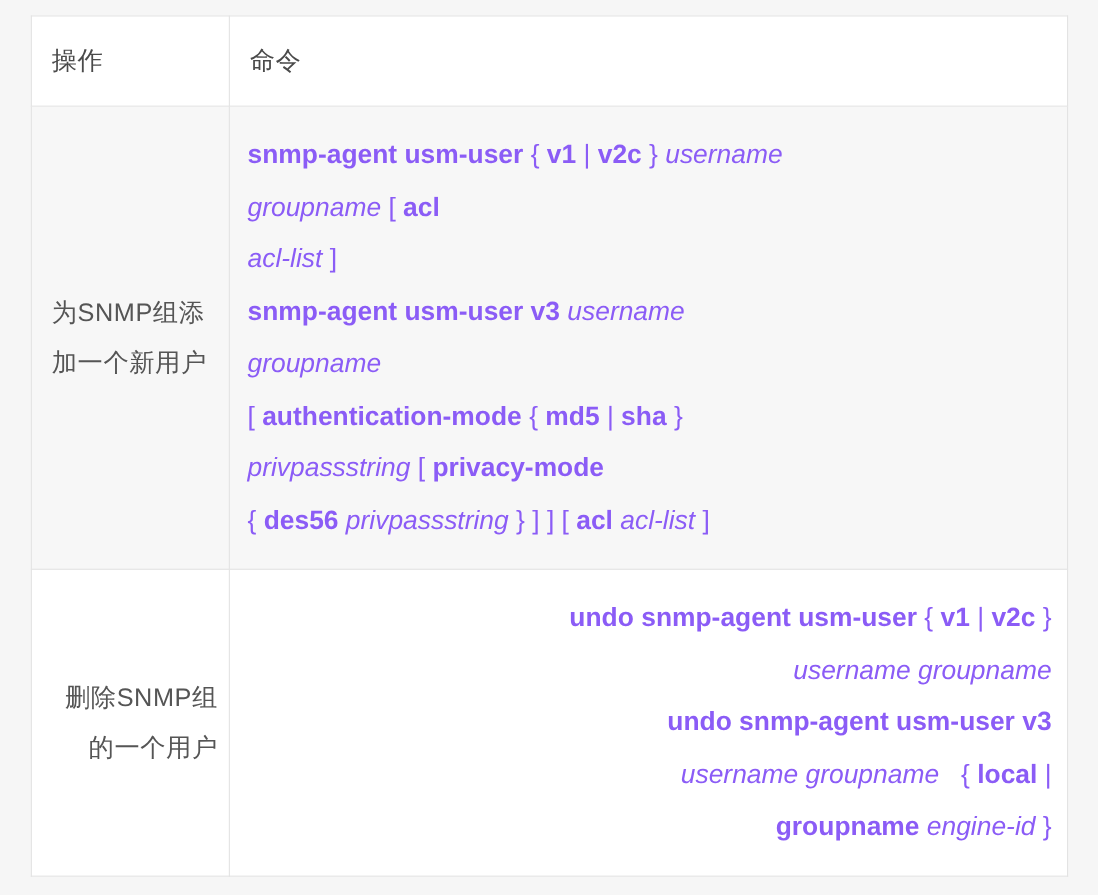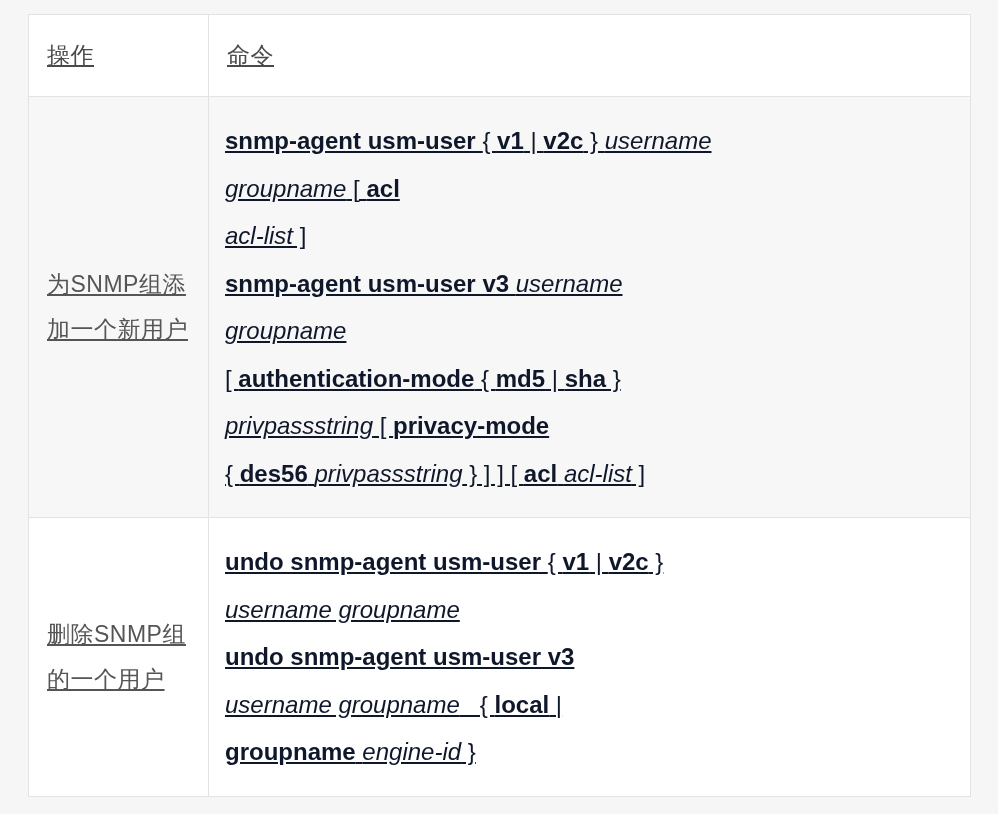--- a/index.html
+++ b/index.html
@@ -36,55 +36,55 @@
   }
 
   .cmd-table col.col-op { width: 180px; }
   .cmd-table col.col-cmd { width: 762px; }
 
   .cmd-table th,
   .cmd-table td {
     border: 1px solid #e3e3e3;
     vertical-align: middle;
     text-align: left;
-    text-decoration: underline;
   }
 
   
   .cmd-table thead th {
     background: #ffffff;
     height: 81px;
     padding: 0 0 0 18px;
     font-weight: 400;
     color: #4a4a4a;
     font-size: 23px;
     letter-spacing: 0.5px;
   }
 
   
   .cmd-table tbody tr.row-shaded td {
     background: #f7f7f7;
   }
   .cmd-table tbody tr.row-plain td {
     background: #ffffff;
+    text-align: right;
   }
 
   .cell-op {
     padding: 14px 10px 14px 18px;
     color: #555555;
     font-size: 23px;
     line-height: 1.95;
     letter-spacing: 0.5px;
     word-break: break-all;
     margin-left: 16px;
   }
 
   .cell-cmd {
     padding: 20px 14px 20px 16px;
-    color: #0f172a;
+    color: #8b5cf6;
     font-size: 24px;
     line-height: 1.98;
   }
 
   .cmd-line {
     white-space: pre-wrap;
     display: block;
   }
 
   .cmd-line b,

